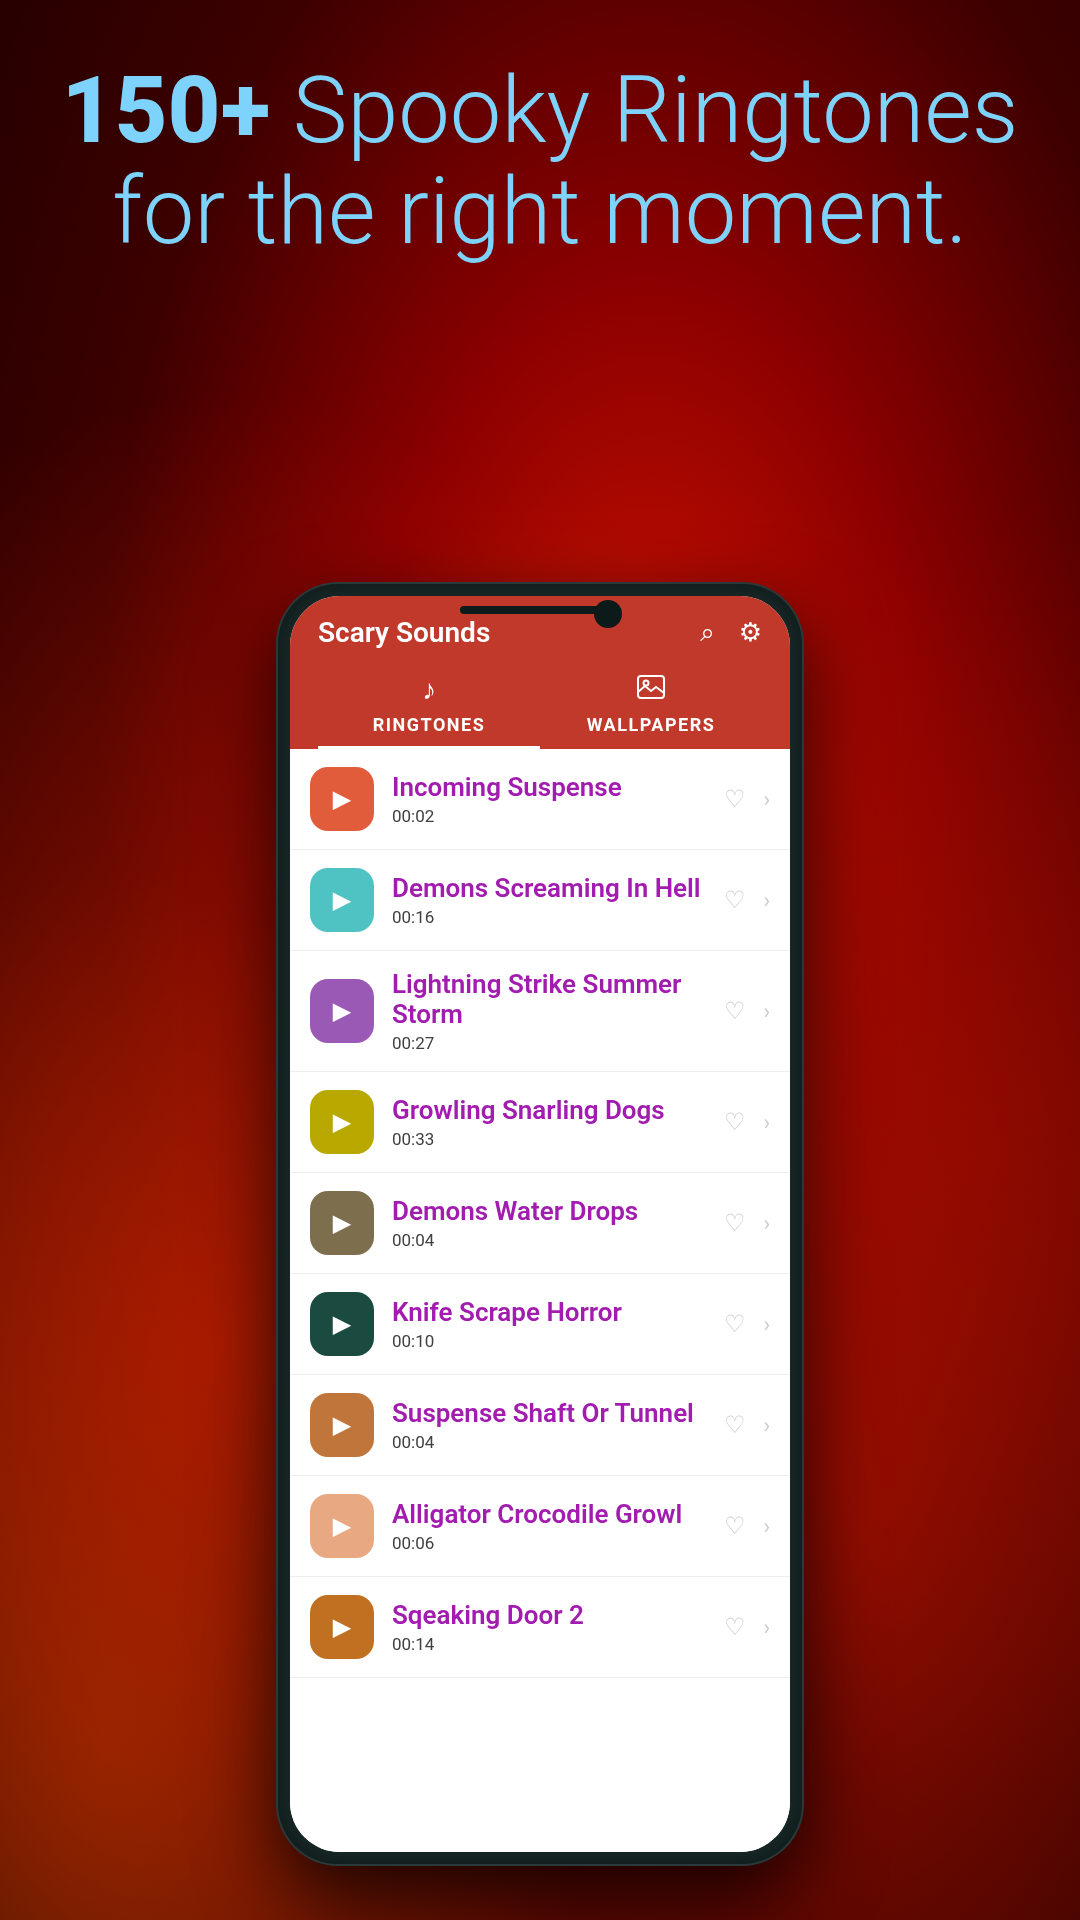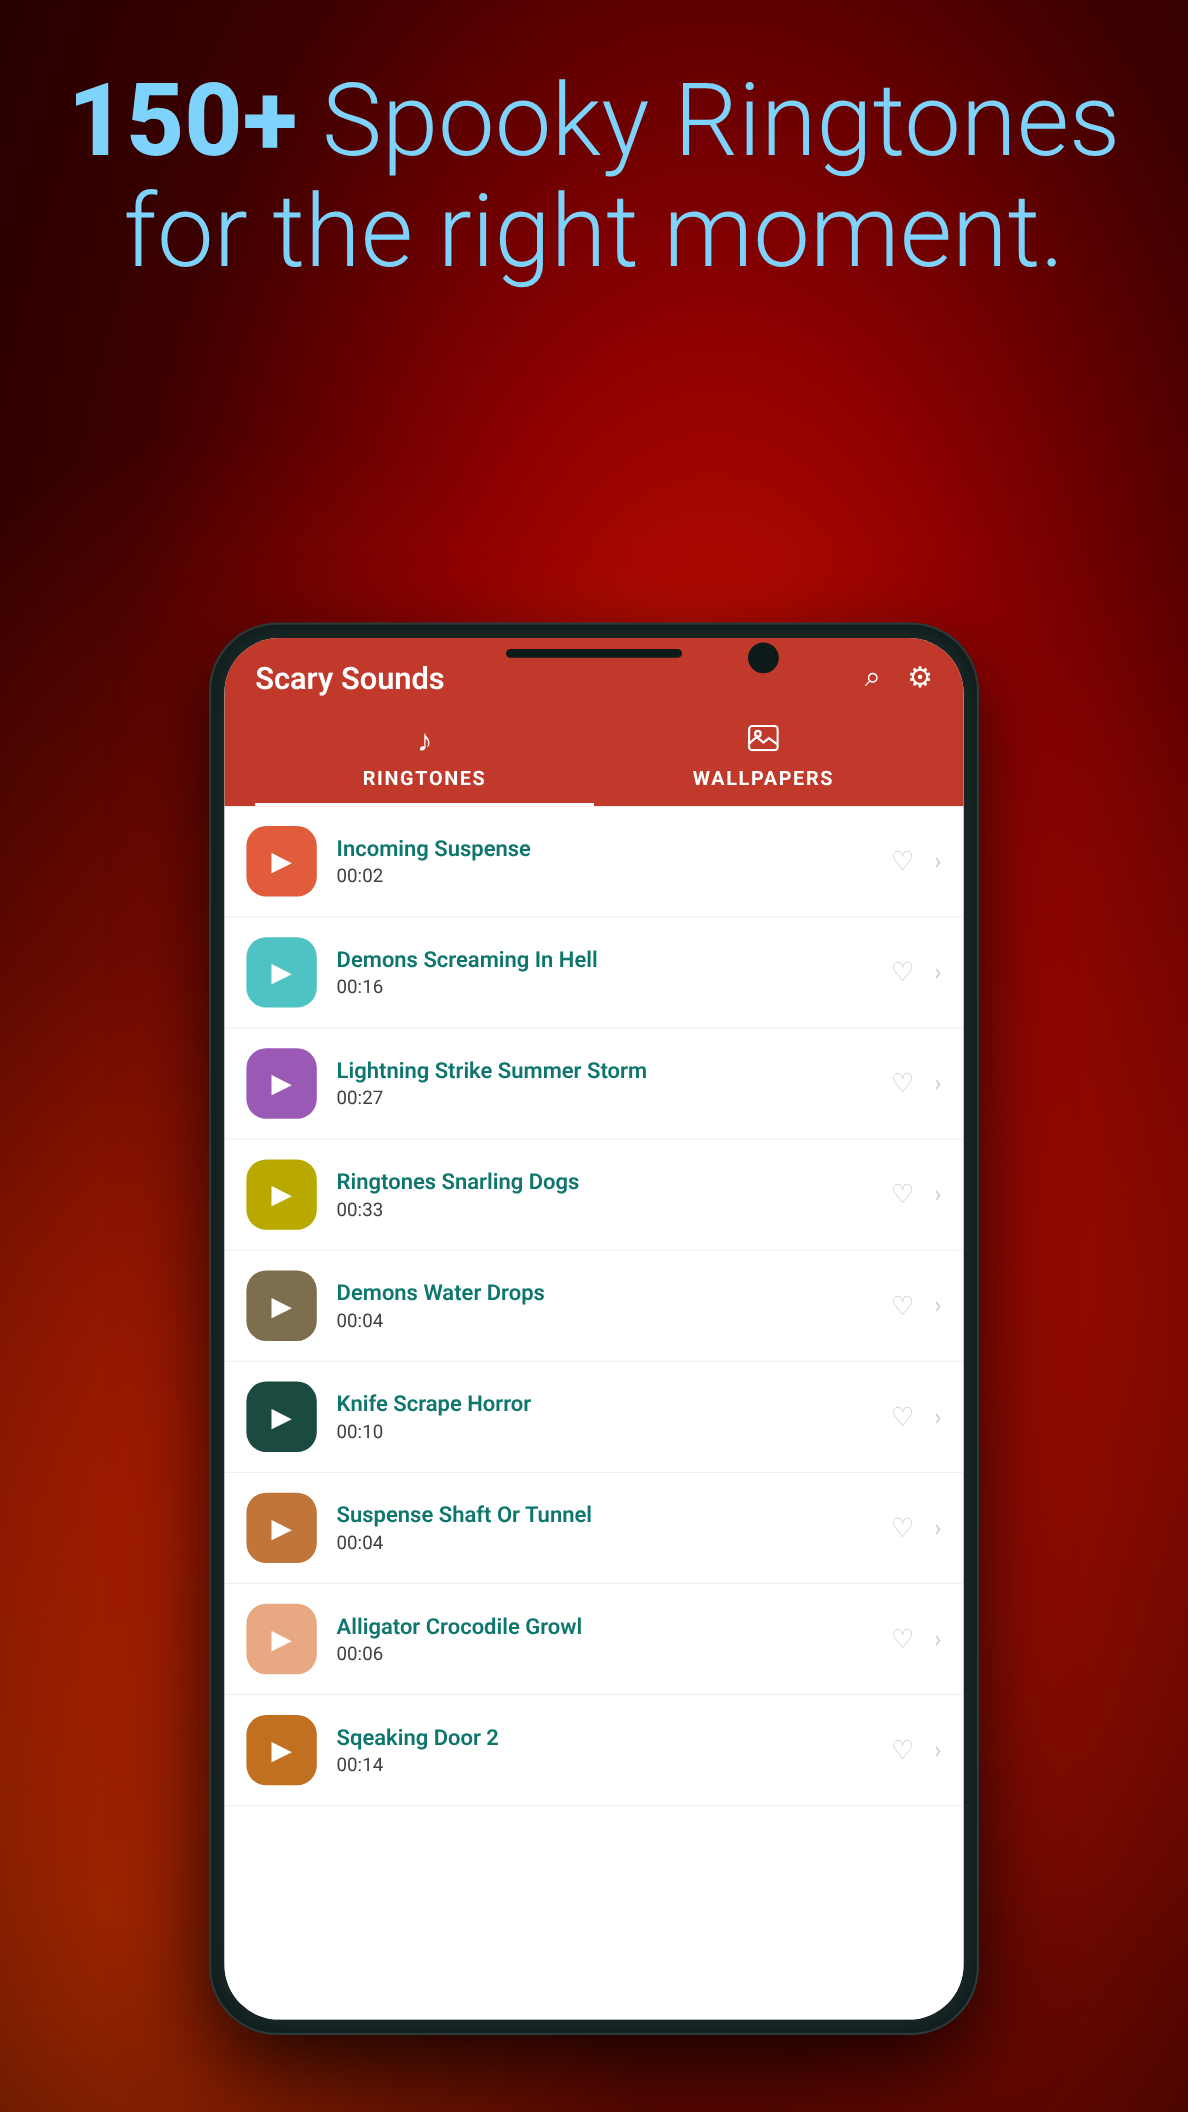--- a/index.html
+++ b/index.html
@@ -51,24 +51,24 @@
       line-height: 1.1;
     }
 
     .hero-text h1 .bold {
       font-weight: 800;
     }
 
     
     .phone-frame {
       position: absolute;
-      bottom: 72px;
+      bottom: 56px;
       left: 50%;
       transform: translateX(-50%);
-      width: 696px;
+      width: 524px;
       height: 1280px;
       z-index: 3;
     }
 
     .phone-outer {
       width: 100%;
       height: 100%;
       background: #1a2a2a;
       border-radius: 60px;
       padding: 12px;
@@ -211,23 +211,23 @@
     .play-btn-icon {
       color: white;
       font-size: 24px;
     }
 
     .ringtone-info {
       flex: 1;
     }
 
     .ringtone-name {
-      font-size: 20px;
+      font-size: 26px;
       font-weight: 600;
-      color: #0f766e;
+      color: #a21caf;
       margin-bottom: 4px;
     }
 
     .ringtone-duration {
       font-size: 17px;
       color: #404040;
     }
 
     .ringtone-actions {
       display: flex;
@@ -335,21 +335,21 @@
             <span class="action-icon">♡</span>
             <span class="chevron-icon">›</span>
           </div>
         </div>
 
         <div class="ringtone-item">
           <div class="play-btn" style="background:#b8a800;">
             <span class="play-btn-icon">▶</span>
           </div>
           <div class="ringtone-info">
-            <div class="ringtone-name">Ringtones Snarling Dogs</div>
+            <div class="ringtone-name">Growling Snarling Dogs</div>
             <div class="ringtone-duration">00:33</div>
           </div>
           <div class="ringtone-actions">
             <span class="action-icon">♡</span>
             <span class="chevron-icon">›</span>
           </div>
         </div>
 
         <div class="ringtone-item">
           <div class="play-btn" style="background:#7d6e4e;">

